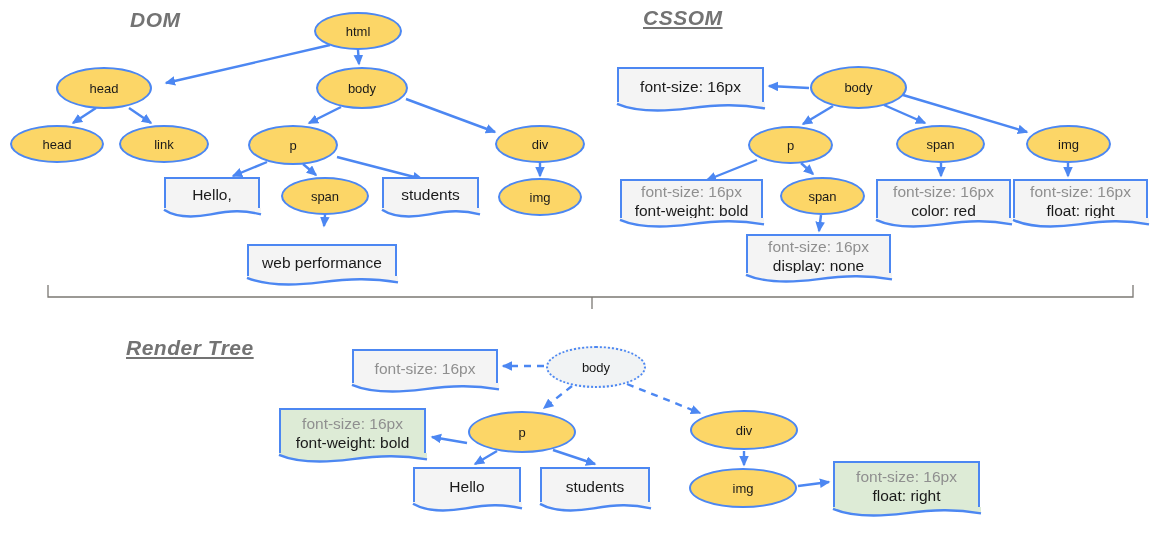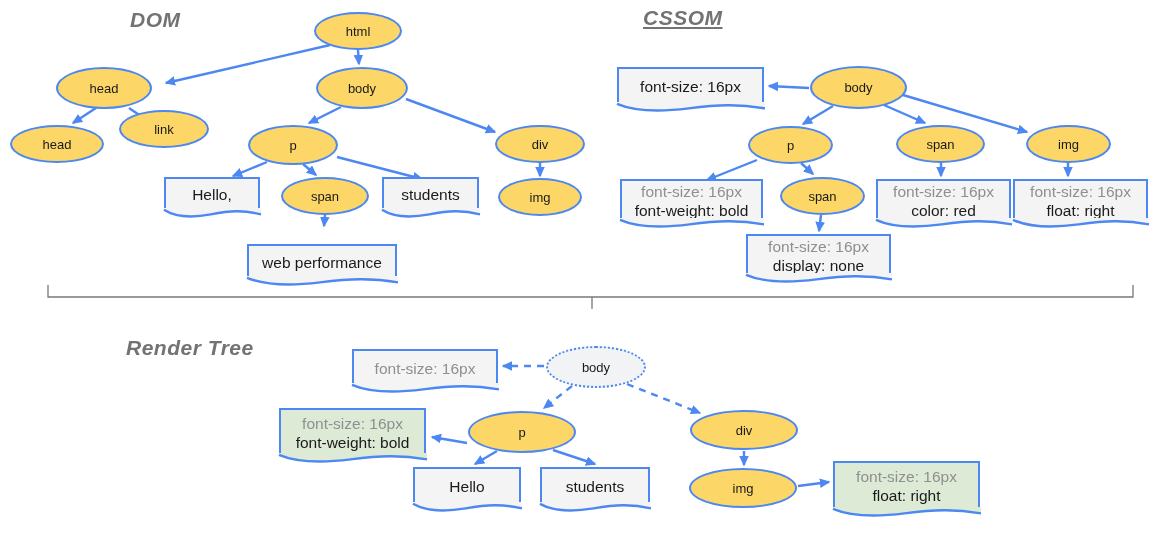--- a/index.html
+++ b/index.html
@@ -74,35 +74,35 @@
     </g>
 
     <g stroke="#7b7873" stroke-width="1.3" fill="none">
       <path d="M48,285 L48,297 L1133,297 L1133,285"></path>
       <path d="M592,297 L592,309"></path>
     </g>
   </svg>
 
   <div class="title" style="left:130px;top:8px;">DOM</div>
   <div class="title" style="left:643px;top:6px;text-decoration:underline;">CSSOM</div>
-  <div class="title" style="left:126px;top:336px;">Render Tree</div>
+  <div class="title" style="left:126px;top:336px;text-decoration:underline;">Render Tree</div>
 
   <div class="ellipse" style="left:314px;top:12px;width:88px;height:38px;">
       <span>html</span>
     </div>
   <div class="ellipse" style="left:56px;top:67px;width:96px;height:42px;">
       <span>head</span>
     </div>
   <div class="ellipse" style="left:316px;top:67px;width:92px;height:42px;">
       <span>body</span>
     </div>
   <div class="ellipse" style="left:10px;top:125px;width:94px;height:38px;">
       <span>head</span>
     </div>
-  <div class="ellipse" style="left:119px;top:110px;width:90px;height:38px;">
+  <div class="ellipse" style="left:119px;top:125px;width:90px;height:38px;">
       <span>link</span>
     </div>
   <div class="ellipse" style="left:248px;top:125px;width:90px;height:40px;">
       <span>p</span>
     </div>
   <div class="ellipse" style="left:495px;top:125px;width:90px;height:38px;">
       <span>div</span>
     </div>
   <div class="ellipse" style="left:281px;top:177px;width:88px;height:38px;">
       <span>span</span>

